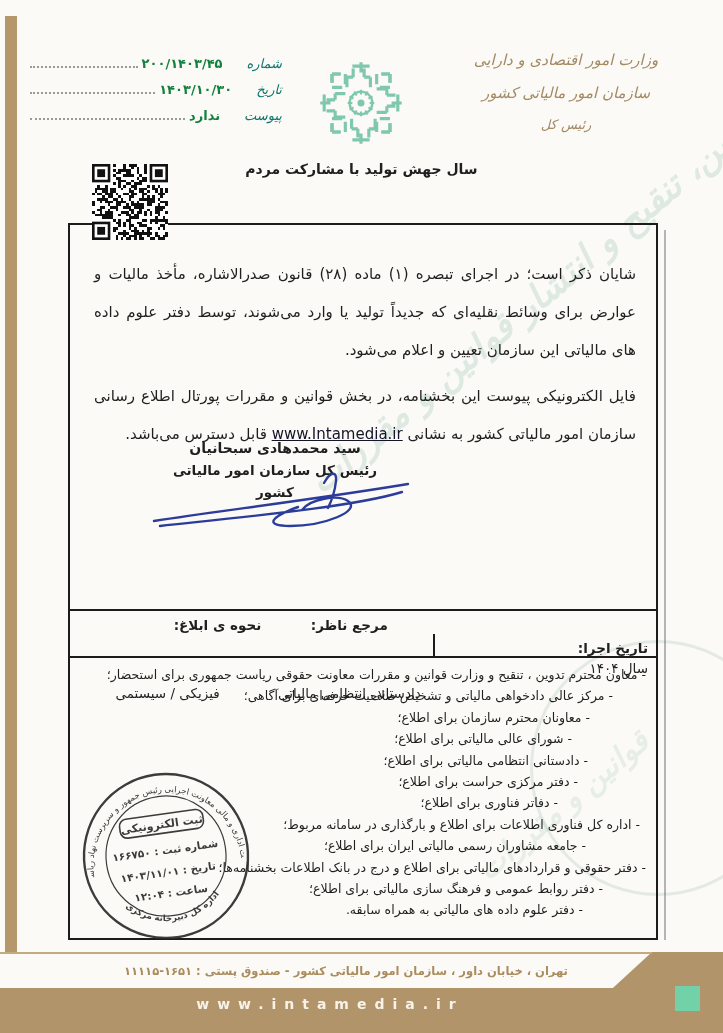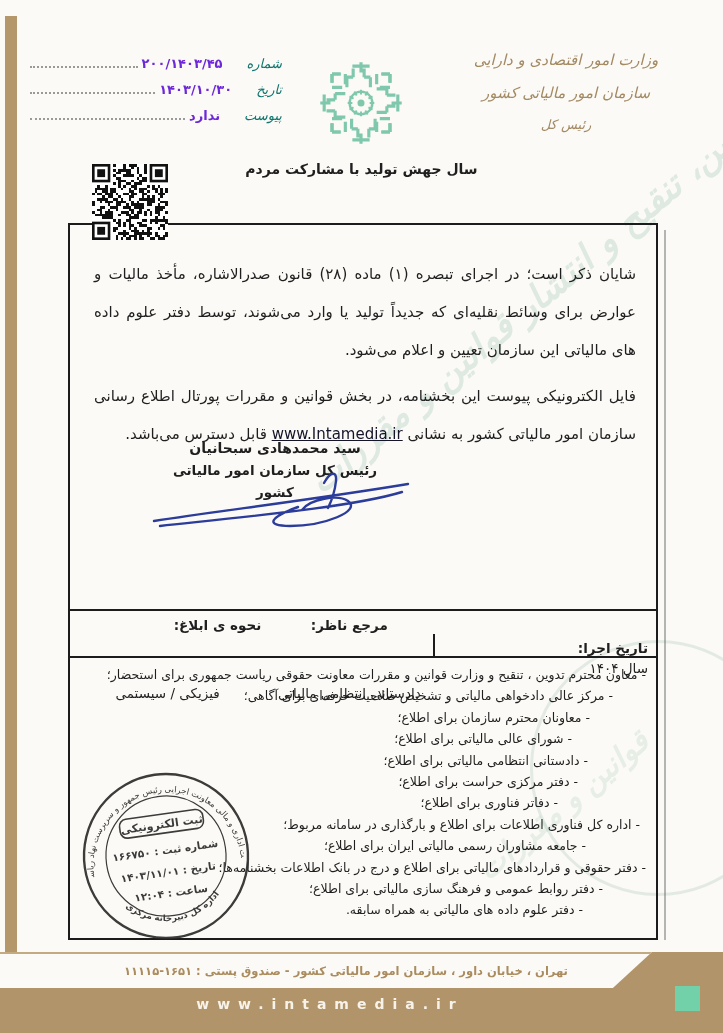--- a/index.html
+++ b/index.html
@@ -15,21 +15,21 @@
              white-space:nowrap;pointer-events:none;z-index:0;}
   .wm1{left:300px;top:470px;font-size:36px;transform:rotate(-40deg);transform-origin:left top;}
   .wm2{left:470px;top:860px;font-size:30px;transform:rotate(-40deg);transform-origin:left top;opacity:.4;}
   .ghost-circle{position:absolute;left:530px;top:640px;width:250px;height:250px;border-radius:50%;
                 border:3px solid rgba(165,195,178,.28);z-index:0;}
   
   .meta-fields{position:absolute;left:30px;top:56px;width:252px;z-index:2;direction:rtl;}
   .meta-row{display:flex;align-items:flex-end;margin-bottom:11px;}
   .meta-row.tight{margin-bottom:6px;}
   .meta-lbl{font-style:italic;font-size:13px;color:#0f766e;margin-left:24px;white-space:nowrap;}
-  .meta-val{font-weight:bold;font-size:13px;color:#6d28d9;white-space:nowrap;margin-left:4px;}
+  .meta-val{font-weight:bold;font-size:13px;color:#15803d;white-space:nowrap;margin-left:4px;}
   .meta-dots{flex:1;border-bottom:2px dotted #9a9a9a;height:1px;margin-bottom:3px;}
   .logo{position:absolute;left:314px;top:56px;width:94px;height:94px;z-index:2;}
   .letterhead{position:absolute;right:12px;top:44px;width:290px;text-align:center;z-index:2;
               color:#a38a63;font-style:italic;direction:rtl;}
   .lh1,.lh2{font-size:15px;line-height:33px;white-space:nowrap;}
   .lh3{font-size:13px;line-height:30px;}
   .slogan{position:absolute;left:0;top:161px;width:723px;text-align:center;font-weight:bold;
           font-size:14px;direction:rtl;z-index:2;}
   .qr{position:absolute;left:92px;top:164px;width:76px;height:76px;background:#fff;z-index:3;}
   .qr svg{width:76px;height:76px;display:block;}

